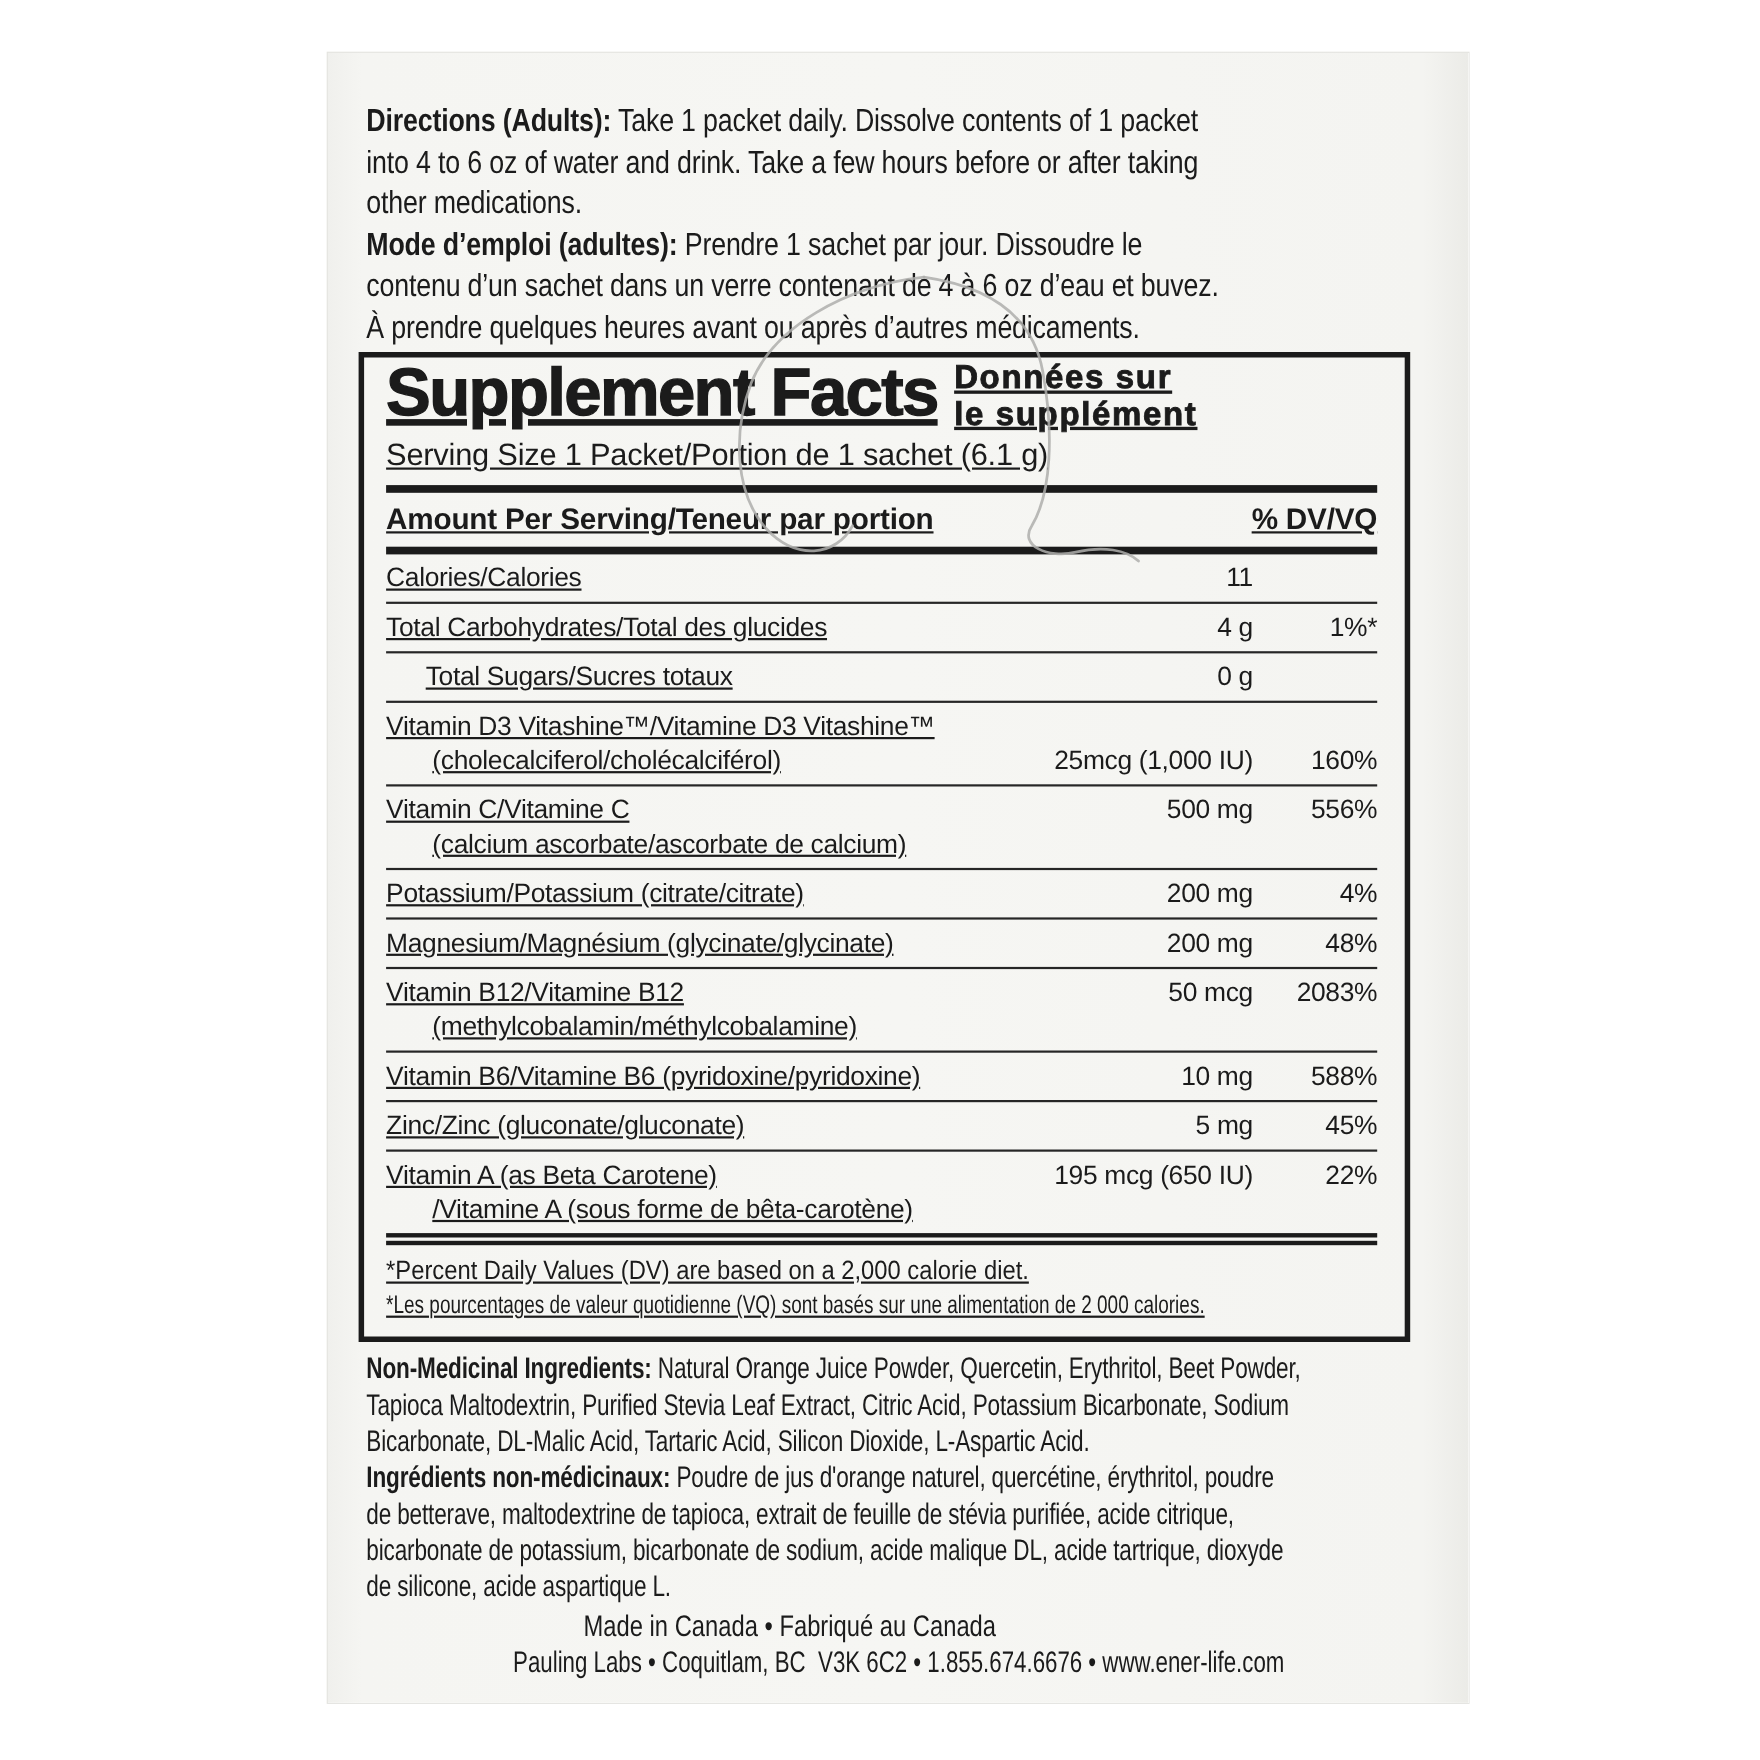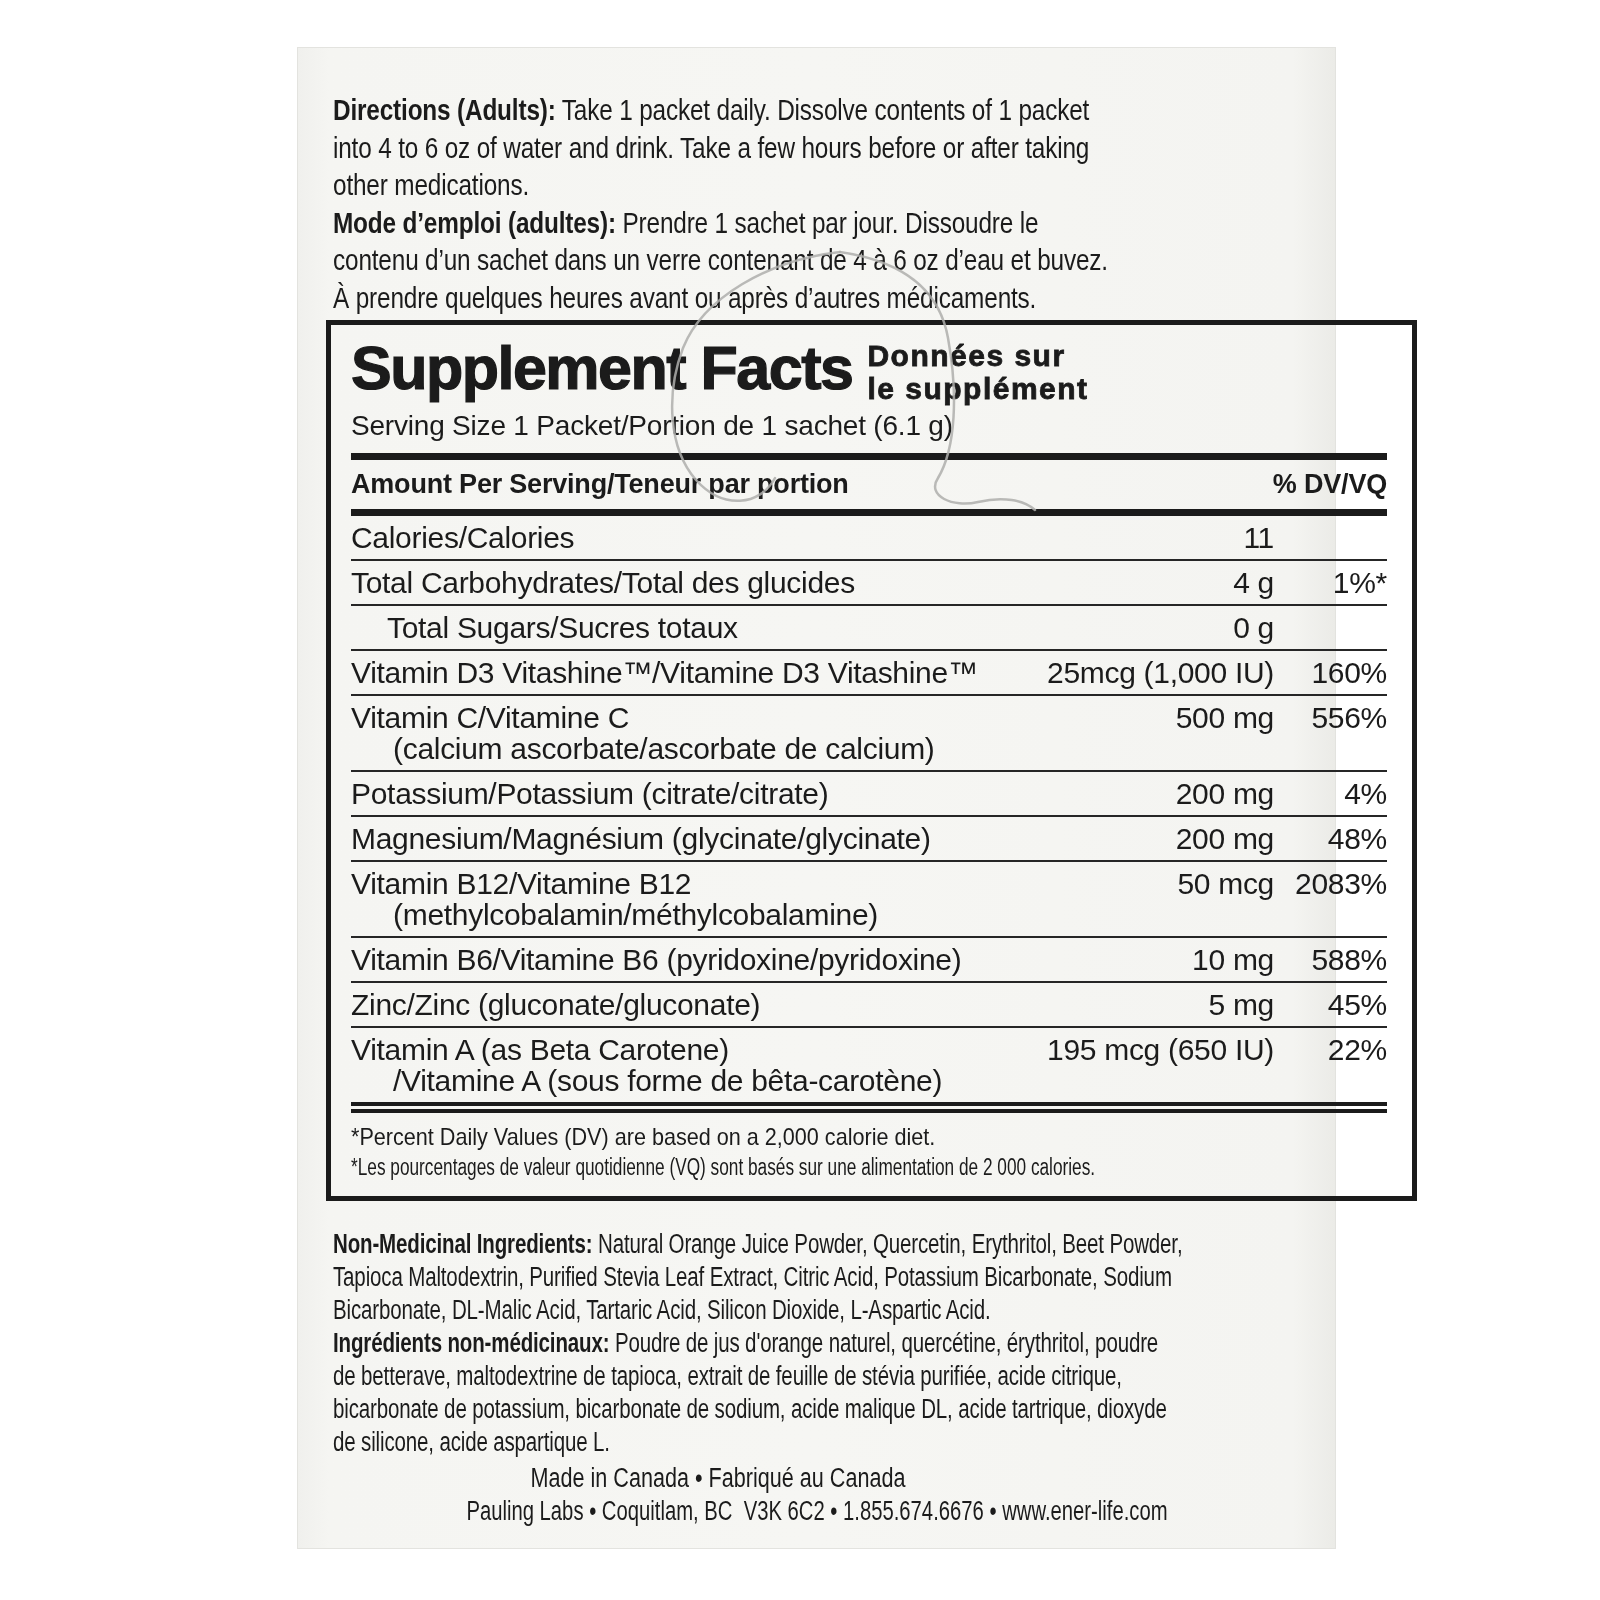--- a/index.html
+++ b/index.html
@@ -19,43 +19,43 @@
     position:absolute;left:35px;top:44px;width:1150px;
     font-size:29px;line-height:37.5px;
     transform:scaleX(.84);transform-origin:left top;
     letter-spacing:-.2px;
   }
   .para{margin:0;}
   .lead{font-weight:bold;}
   .pbody{white-space:pre-line;}
   
   .facts{
-    position:absolute;left:28px;top:272px;width:1091px;box-sizing:border-box;
-    border:5px solid #1b1b1b;padding:12px 25px 8px 20px;
+    position:absolute;left:28px;top:272px;width:956px;box-sizing:border-box;
+    border:5px solid #1b1b1b;padding:0 25px 8px 20px;text-decoration:underline;
   }
   .facts-title-row{display:flex;align-items:flex-start;}
   .facts-title{
     font-weight:bold;font-size:61px;line-height:62px;letter-spacing:-1.5px;
     -webkit-text-stroke:1.2px #1b1b1b;white-space:nowrap;
   }
   .facts-title-fr{
     font-weight:bold;font-size:30px;line-height:33px;letter-spacing:1.5px;
     margin-left:15px;margin-top:2px;white-space:pre-line;
     -webkit-text-stroke:.8px #1b1b1b;
   }
   .serving{font-size:28px;line-height:34px;margin-top:4px;letter-spacing:-.2px;}
   .bar{height:7px;background:#1b1b1b;margin-top:10px;}
   .head-row{
     display:flex;justify-content:space-between;align-items:center;
     font-weight:bold;font-size:27px;line-height:31px;padding:9px 0;letter-spacing:-.2px;
   }
   .rows{margin:0;}
   .row{
     position:relative;padding:6px 0;border-bottom:2px solid #262626;
-    font-size:30px;line-height:31px;letter-spacing:-.3px;
+    font-size:24px;line-height:31px;letter-spacing:-.3px;
   }
   .row.last{border-bottom:none;}
   .nm{white-space:nowrap;}
   .nm-ind{padding-left:36px;margin-top:28px;}
   .nm2{padding-left:42px;white-space:nowrap;}
   .amt{position:absolute;right:113px;top:6px;white-space:nowrap;}
   .dv{position:absolute;right:0;top:6px;white-space:nowrap;text-align:right;}
   .row.align-end .amt,.row.align-end .dv{top:auto;bottom:6px;}
   .dbar{height:3px;border-top:4px solid #1b1b1b;border-bottom:4px solid #1b1b1b;margin-top:0;}
   .footnotes{padding:9px 0 6px 0;}
@@ -127,20 +127,21 @@
       </div>
 
       <div class="row">
         <span class="nm nm-ind">Total Sugars/Sucres totaux</span>
         <span class="amt">0 g</span>
         <span class="dv"></span>
       </div>
 
       <div class="row align-end">
         <div class="nm">Vitamin D3 Vitashine™/Vitamine D3 Vitashine™</div>
+        <div class="nm2">(cholecalciferol/cholécalciférol)</div>
         <span class="amt">25mcg (1,000 IU)</span>
         <span class="dv">160%</span>
       </div>
 
       <div class="row">
         <div class="nm">Vitamin C/Vitamine C</div>
         <div class="nm2">(calcium ascorbate/ascorbate de calcium)</div>
         <span class="amt">500 mg</span>
         <span class="dv">556%</span>
       </div>

